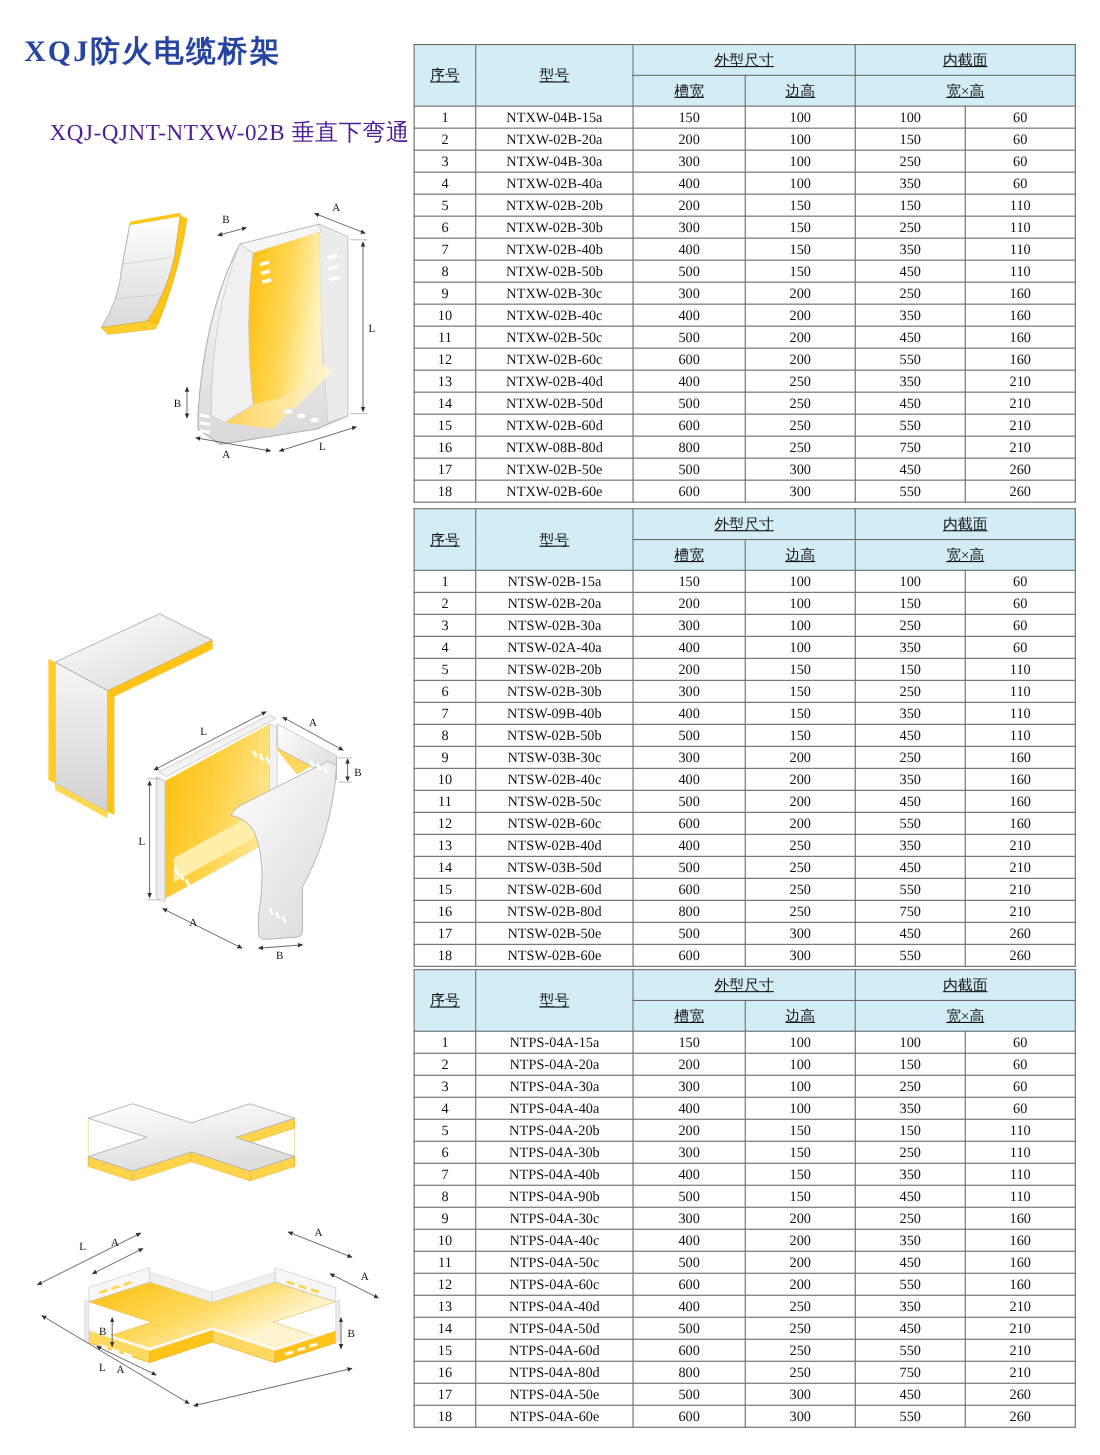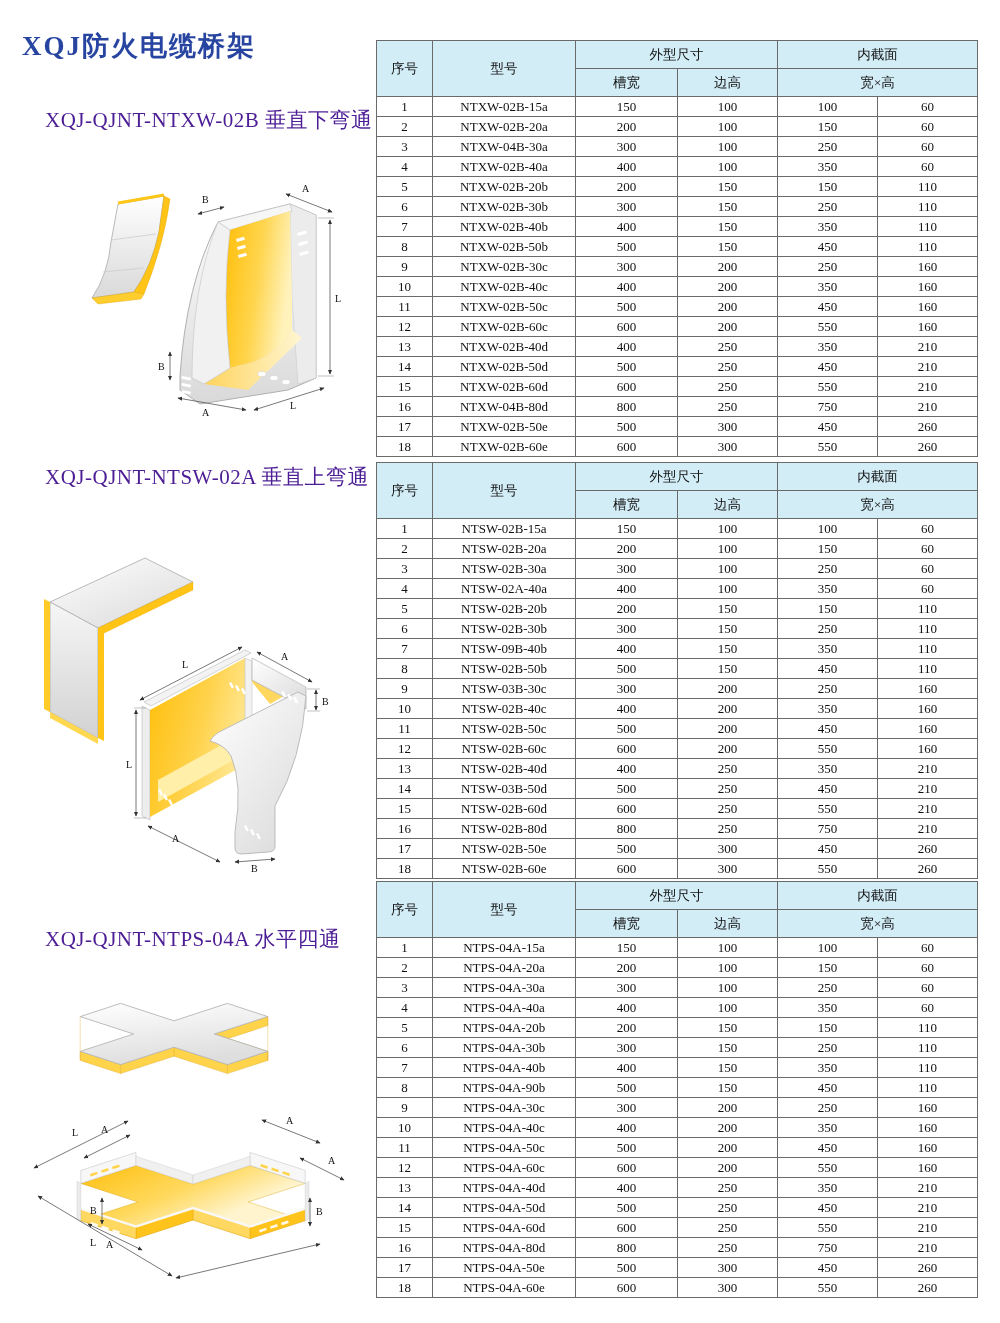--- a/index.html
+++ b/index.html
@@ -8,40 +8,38 @@
   .title{position:absolute;left:22px;top:28px;font-size:27px;font-weight:bold;
          color:#2744a0;letter-spacing:2px;white-space:nowrap;}
   .sec{position:absolute;font-size:21px;color:#4c1d95;letter-spacing:.5px;white-space:nowrap;}
   #sec1{left:45px;top:106px}
   #sec2{left:45px;top:463px}
   #sec3{left:45px;top:925px}
   .tblwrap{position:absolute;left:376px;width:601px;}
   #t1{top:40px} #t2{top:462px} #t3{top:881px}
   table{border-collapse:collapse;width:601px;table-layout:fixed;}
   th,td{border:1px solid #6a6a6a;text-align:center;vertical-align:middle;padding:0;overflow:hidden;}
-  thead th{background:#d3edf7;font-size:13.5px;font-weight:normal;height:27px;color:#111;}
+  thead th{background:#d3edf7;font-size:13.5px;font-weight:normal;height:27px;color:#111;text-decoration:underline;}
   tbody td{font-size:13px;height:19px;color:#111;font-family:"Liberation Serif",serif;}
   svg{position:absolute;overflow:visible;}
   #d1{left:40px;top:178px}
   #d2{left:30px;top:540px}
   #d3{left:28px;top:972px}
   .dim{font-size:10px;font-family:"Liberation Serif",serif;fill:#111;}
   .dln{stroke:#555;stroke-width:.8;fill:none;}
   .tick{stroke:#999;stroke-width:.6;}
 </style>
 </head>
 <body>
 
 <div class="page">
 
   <div class="title">XQJ防火电缆桥架</div>
 
   <div class="sec" id="sec1">XQJ-QJNT-NTXW-02B 垂直下弯通</div>
-  <div class="sec" id="sec2">XQJ-QJNT-NTSW-02A 垂直上弯通</div>
-  <div class="sec" id="sec3">XQJ-QJNT-NTPS-04A 水平四通</div>
 
   <svg id="d1" width="330" height="242" viewBox="0 0 330 242">
     <defs>
       <linearGradient id="g1y" x1="0" y1="0" x2="1" y2="0.3">
         <stop offset="0" stop-color="#ffbe08"></stop>
           <stop offset="0.55" stop-color="#ffd54e"></stop>
           <stop offset="1" stop-color="#fff2bb"></stop>
       </linearGradient>
       <linearGradient id="g1f" x1="0" y1="0" x2="1" y2="0">
         <stop offset="0" stop-color="#ffd35c"></stop>
@@ -287,21 +285,21 @@
         </tr>
         <tr>
           <th>槽宽</th>
           <th>边高</th>
           <th colspan="2">宽×高</th>
         </tr>
       </thead>
       <tbody>
           <tr>
             <td>1</td>
-            <td>NTXW-02B-15a</td>
+            <td>NTXW-04B-15a</td>
             <td>150</td>
             <td>100</td>
             <td>100</td>
             <td>60</td>
           </tr>
           <tr>
             <td>2</td>
             <td>NTXW-02B-20a</td>
             <td>200</td>
             <td>100</td>
@@ -407,21 +405,21 @@
           <tr>
             <td>15</td>
             <td>NTXW-02B-60d</td>
             <td>600</td>
             <td>250</td>
             <td>550</td>
             <td>210</td>
           </tr>
           <tr>
             <td>16</td>
-            <td>NTXW-04B-80d</td>
+            <td>NTXW-08B-80d</td>
             <td>800</td>
             <td>250</td>
             <td>750</td>
             <td>210</td>
           </tr>
           <tr>
             <td>17</td>
             <td>NTXW-02B-50e</td>
             <td>500</td>
             <td>300</td>

